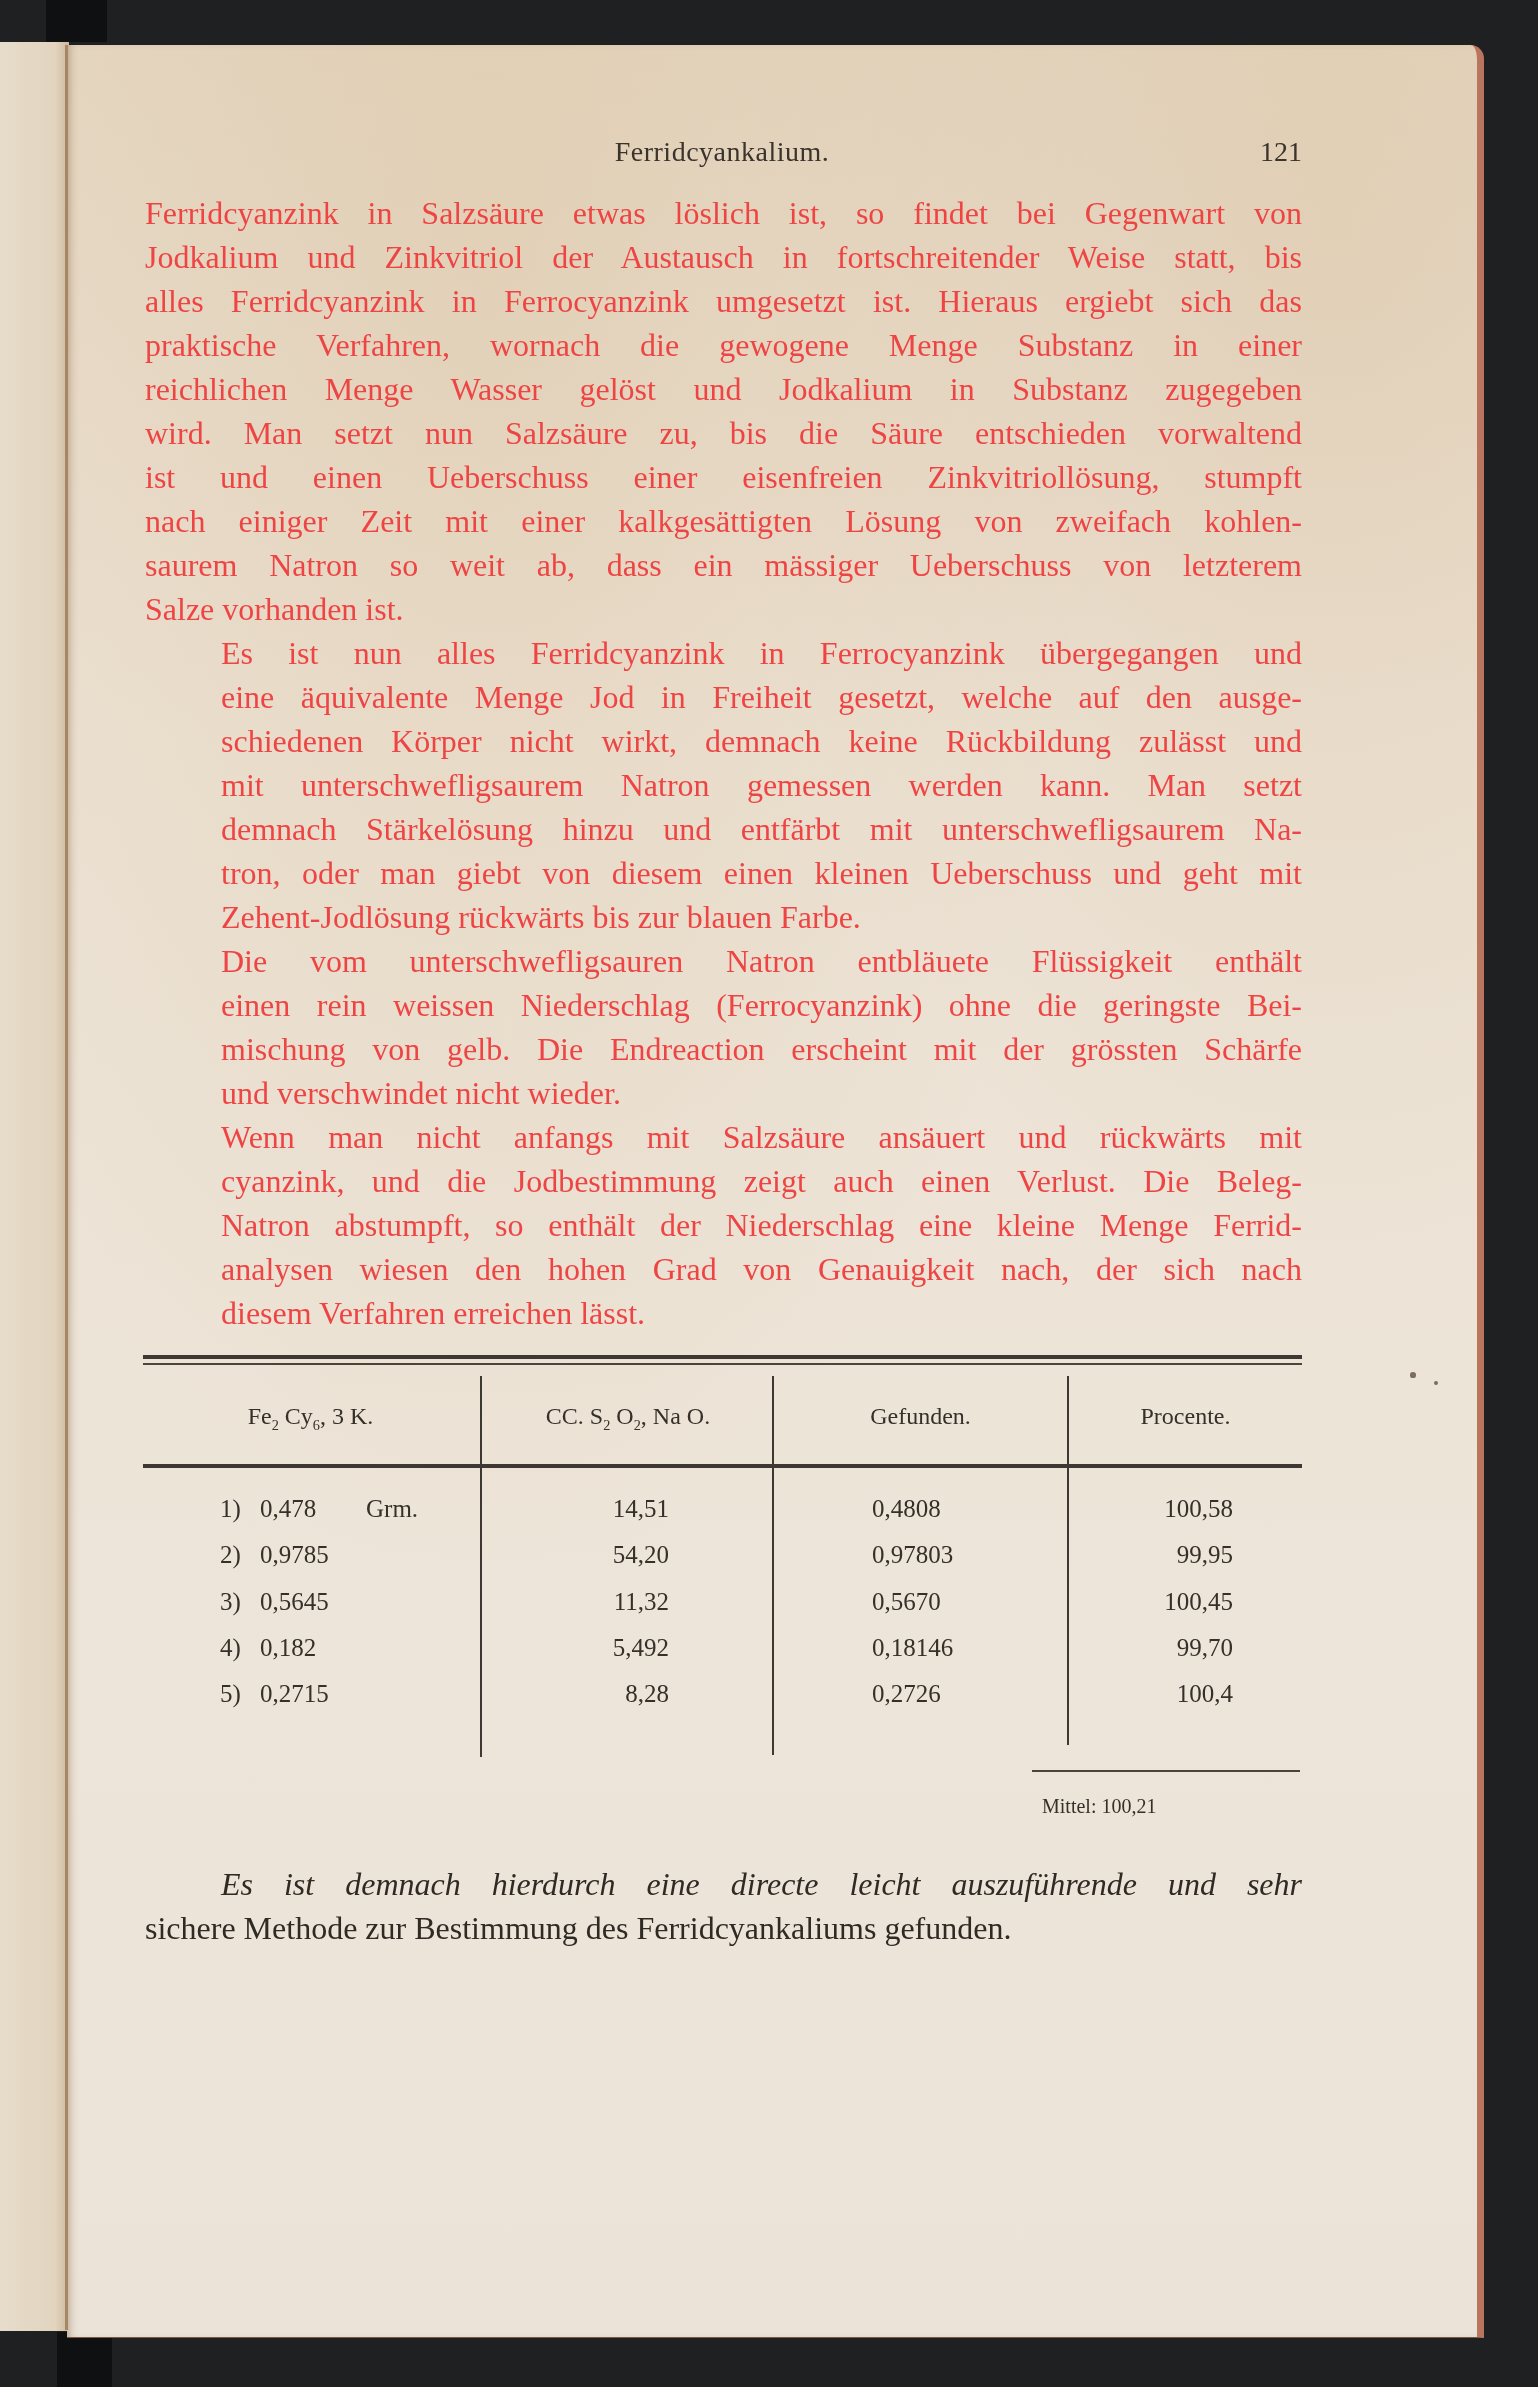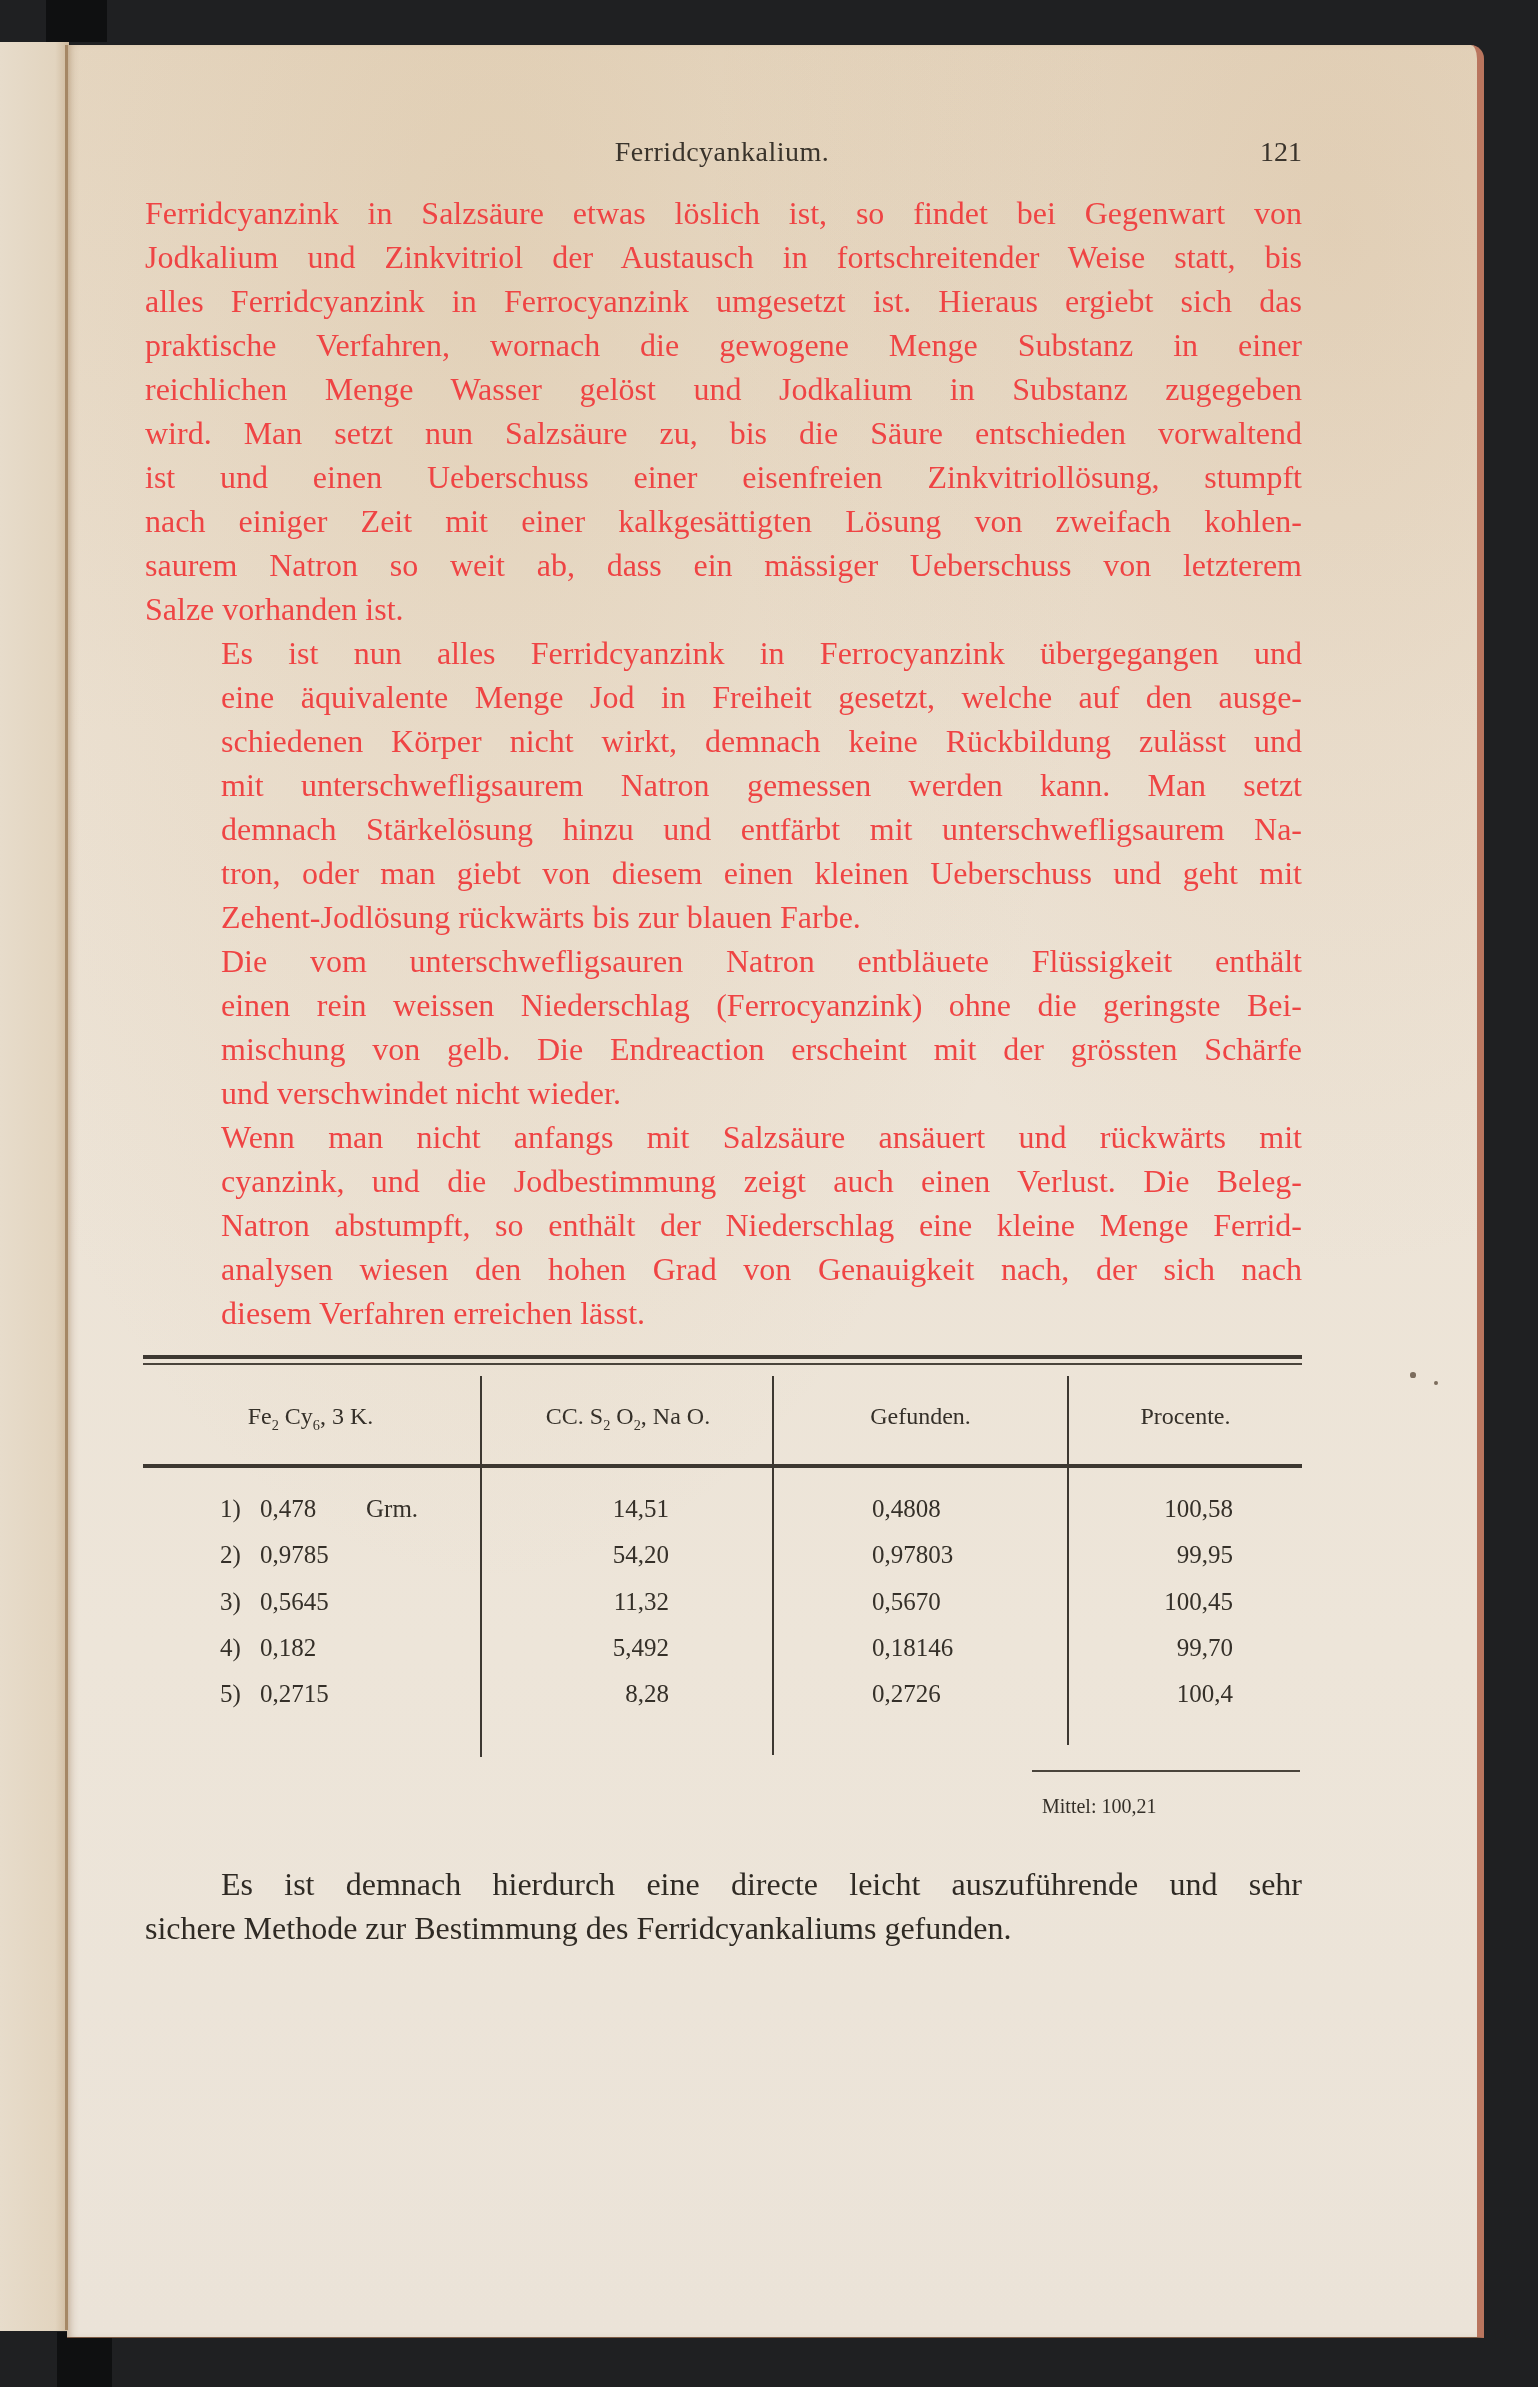--- a/index.html
+++ b/index.html
@@ -63,21 +63,21 @@
     .cell { position: absolute; font-size: 25px; color: #353029; white-space: nowrap; }
     .cell-num { text-align: right; }
     .mittel-rule { position: absolute; left: 1032px; top: 1770px; width: 268px; height: 1.9px; background: #4a443b; }
     .mittel {
       position: absolute; left: 1042px; top: 1795px; font-size: 20px; color: #353029; white-space: nowrap;
     }
     .closing {
       position: absolute; left: 145px; top: 1862px; width: 1157px;
       font-size: 32px; line-height: 44px; color: #2f2a24;
     }
-    .closing .line.first { text-indent: 76px; }
+    .closing .line.first { text-indent: 76px; font-style: italic; }
     .speck { position: absolute; border-radius: 50%; background: #7c6d5d; }
   </style>
 </head>
 <body>
 
 <div class="bg-left-tab"></div>
 <div class="bg-left-tab-bottom"></div>
 <div class="prev-page"></div>
 <div class="page"></div>
 <div class="gutter-line"></div>

